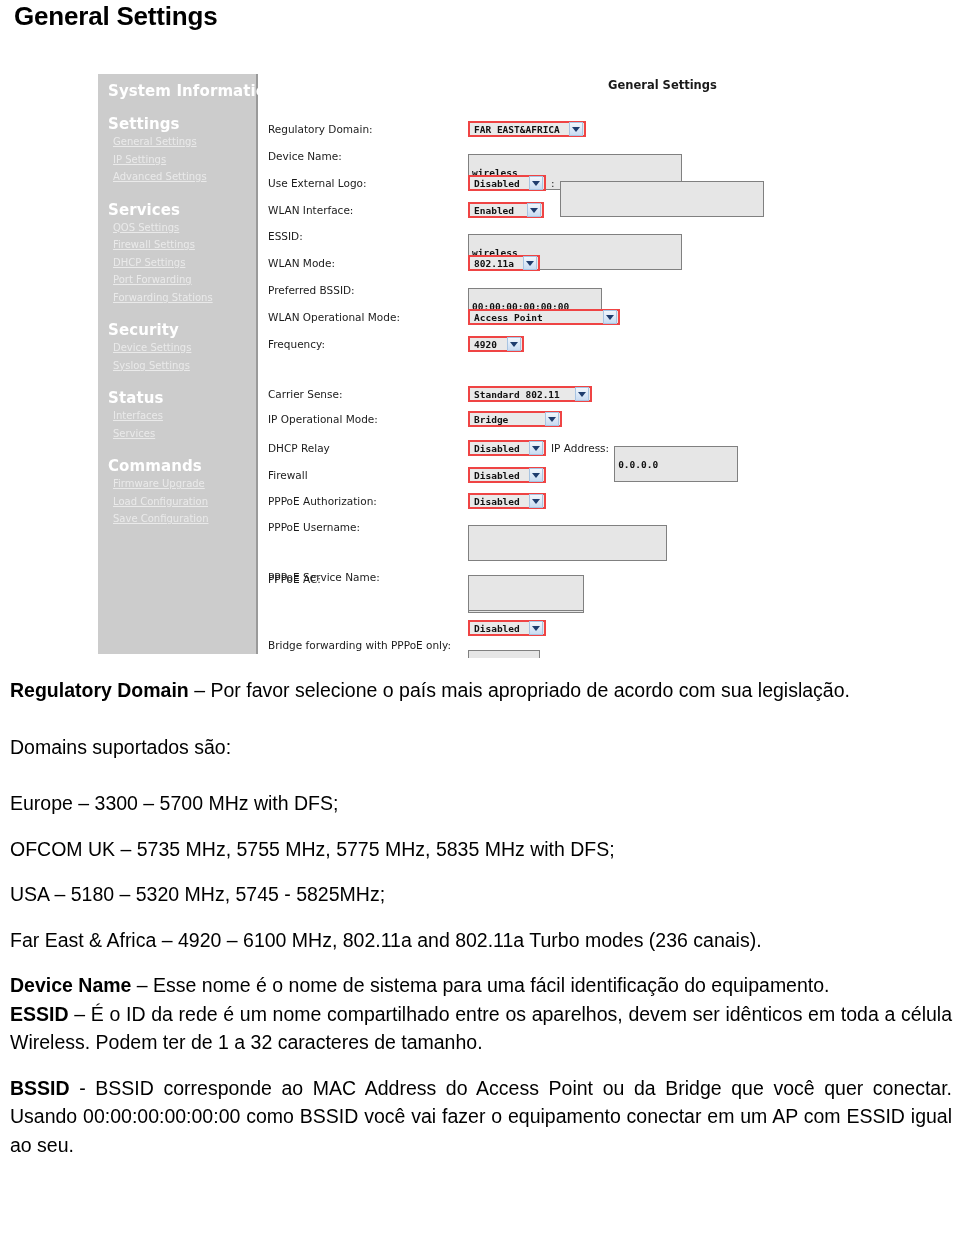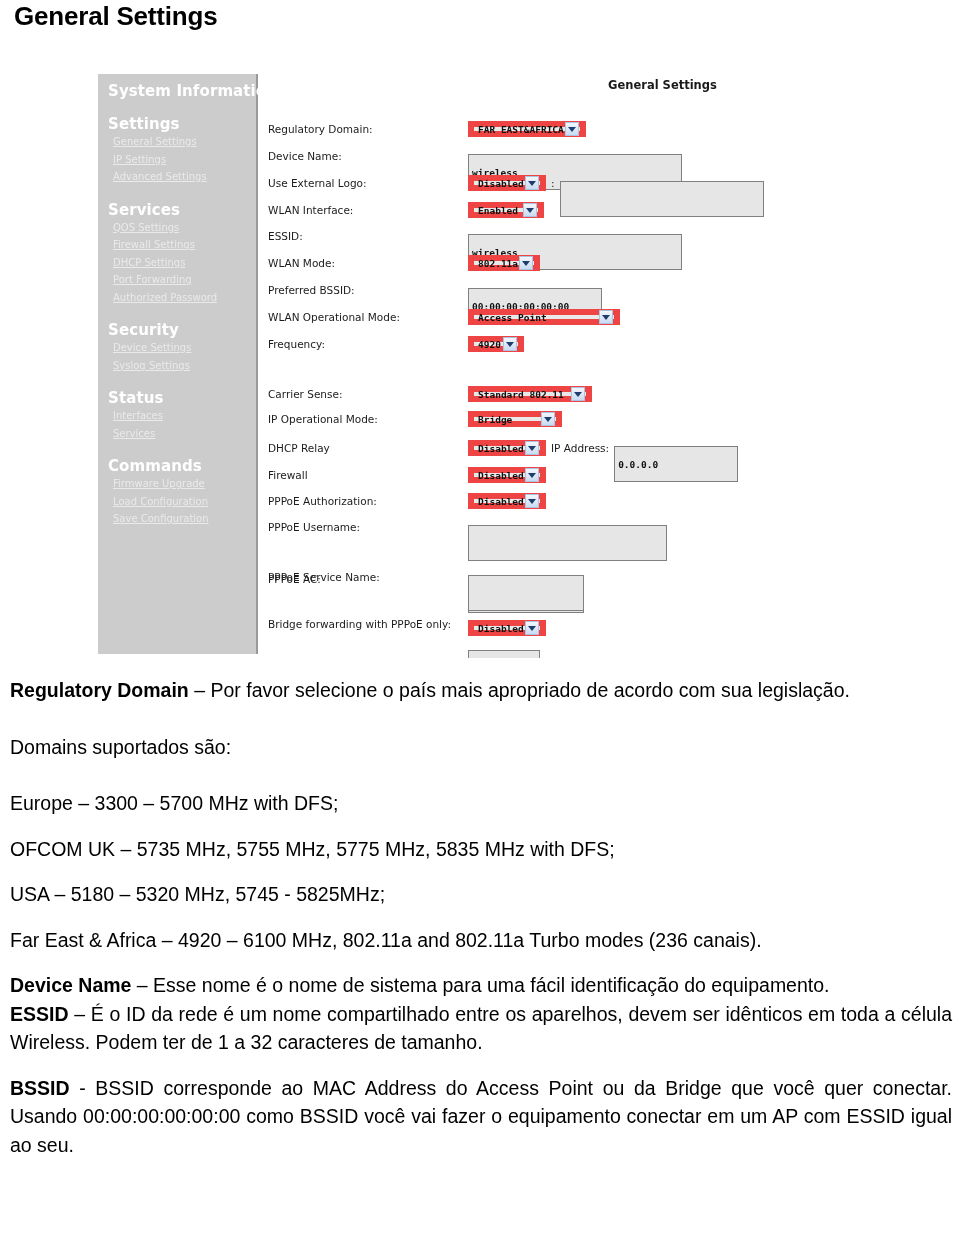--- a/index.html
+++ b/index.html
@@ -98,35 +98,35 @@
   }
   .form-label {
     position: absolute;
     left: 8px;
     font-family: "DejaVu Sans", sans-serif;
     font-size: 10.5px;
     color: #1b1b1b;
     white-space: nowrap;
     line-height: 12px;
   }
-  .form-label.two-line { white-space: normal; width: 190px; line-height: 12.5px; }
+  .form-label.two-line { white-space: normal; width: 190px; line-height: 12.5px; margin-top: 21px; }
   .control-area {
     position: absolute;
     left: 208px;
     display: flex;
     align-items: center;
     gap: 5px;
   }
 
   
   .sel {
     display: inline-flex;
     align-items: center;
     height: 16px;
-    border: 6px solid #ef4444;
+    border: 2px solid #ef4444;
     background: #e9e9e9;
     box-sizing: border-box;
     font-family: "DejaVu Sans Mono", monospace;
     font-size: 9.5px;
     font-weight: bold;
     color: #111111;
     cursor: pointer;
   }
   .sel .sel-text {
     padding: 0 4px 0 4px;
@@ -224,21 +224,21 @@
     <div class="nav-link">IP Settings</div>
     <div class="nav-link">Advanced Settings</div>
     <div class="nav-gap"></div>
     <div style="height:7px"></div>
 
     <div class="nav-group-title">Services</div>
     <div class="nav-link">QOS Settings</div>
     <div class="nav-link">Firewall Settings</div>
     <div class="nav-link">DHCP Settings</div>
     <div class="nav-link">Port Forwarding</div>
-    <div class="nav-link">Authorized Password</div>
+    <div class="nav-link">Forwarding Stations</div>
     <div class="nav-gap"></div>
     <div style="height:7px"></div>
 
     <div class="nav-group-title">Security</div>
     <div class="nav-link">Device Settings</div>
     <div class="nav-link">Syslog Settings</div>
     <div class="nav-gap"></div>
     <div style="height:7px"></div>
 
     <div class="nav-group-title">Status</div>

